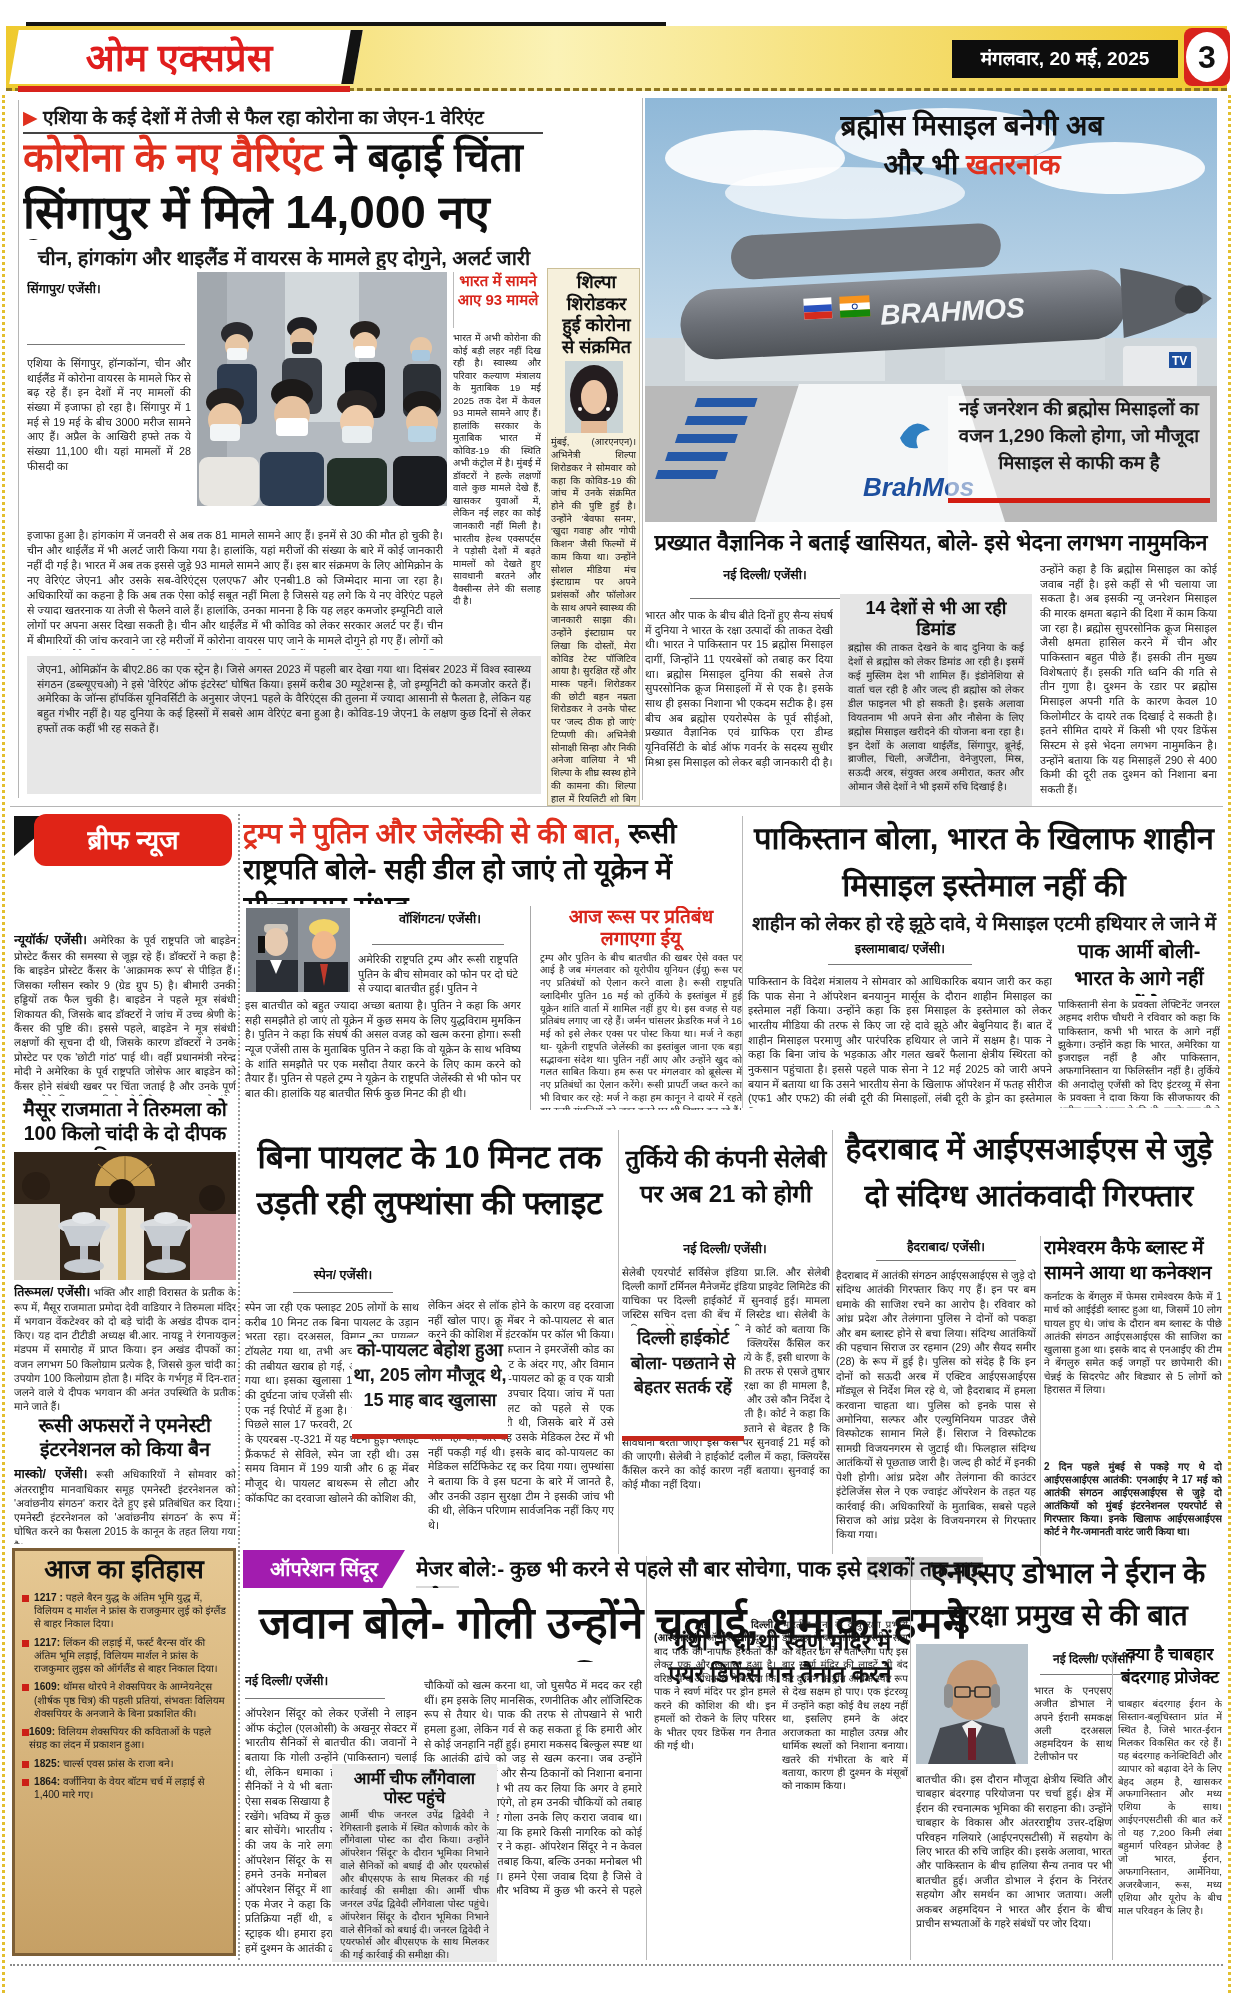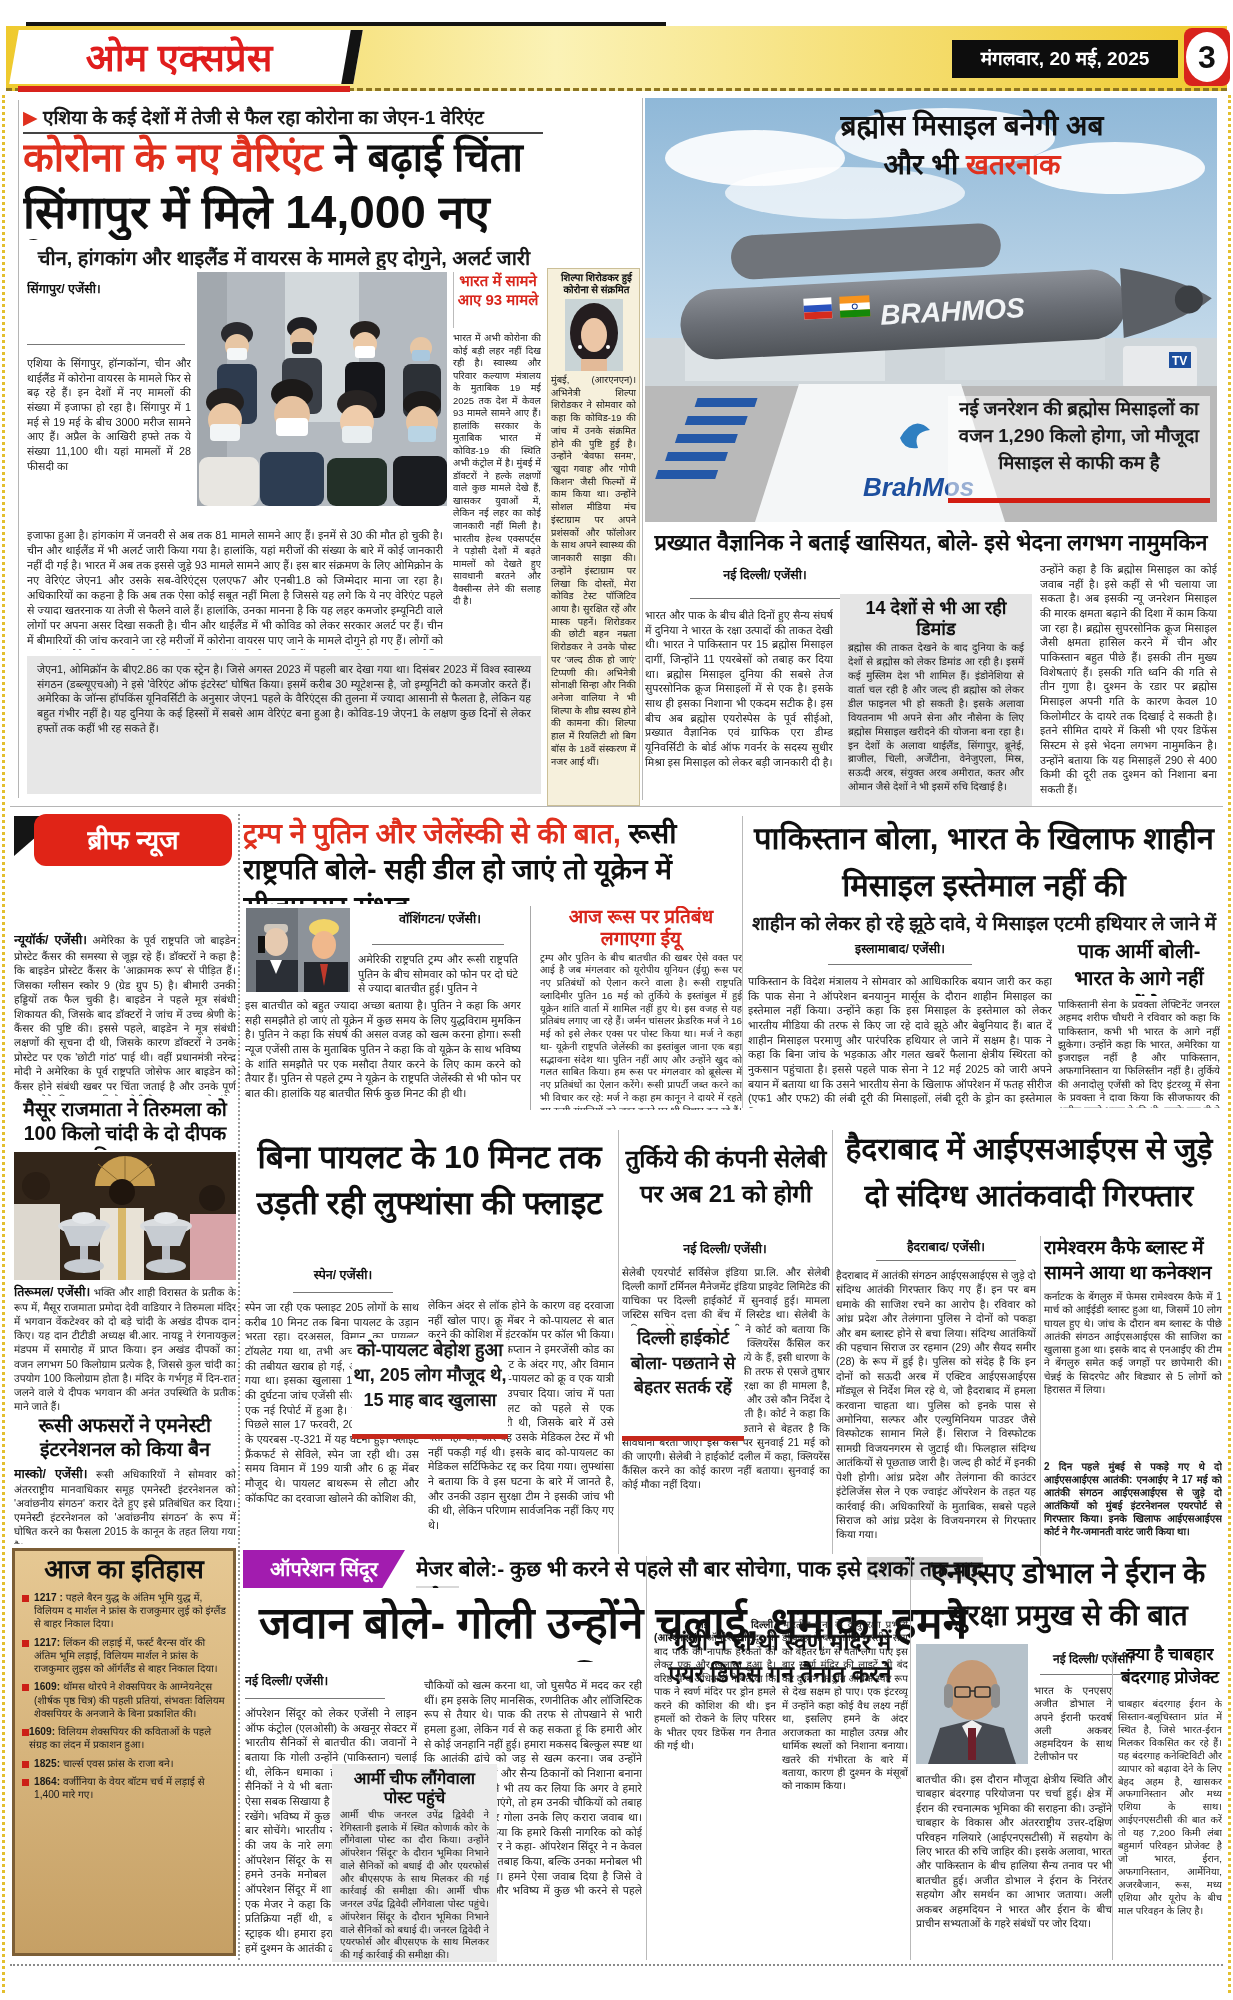--- a/index.html
+++ b/index.html
@@ -94,21 +94,21 @@
     <div class="c bt" style="left:434px;top:232px;width:88px;height:312px;font-size:9.5px;line-height:1.32;">भारत में अभी कोरोना की कोई बड़ी लहर नहीं दिख रही है। स्वास्थ्य और परिवार कल्याण मंत्रालय के मुताबिक 19 मई 2025 तक देश में केवल 93 मामले सामने आए हैं। हालांकि सरकार के मुताबिक भारत में कोविड-19 की स्थिति अभी कंट्रोल में है। मुंबई में डॉक्टरों ने हल्के लक्षणों वाले कुछ मामले देखे हैं, खासकर युवाओं में, लेकिन नई लहर का कोई जानकारी नहीं मिली है। भारतीय हेल्थ एक्सपर्ट्स ने पड़ोसी देशों में बढ़ते मामलों को देखते हुए सावधानी बरतने और वैक्सीन्स लेने की सलाह दी है।</div>
     <div class="c bt" style="left:8px;top:428px;width:416px;height:122px;font-size:11px;">
       <span>इजाफा हुआ है। हांगकांग में जनवरी से अब तक 81 मामले सामने आए हैं। इनमें से 30 की मौत हो चुकी है।</span> <span>चीन और थाईलैंड में भी अलर्ट जारी किया गया है। हालांकि, यहां मरीजों की संख्या के बारे में कोई जानकारी नहीं दी गई है। भारत में अब तक इससे जुड़े 93 मामले सामने आए हैं। इस बार संक्रमण के लिए ओमिक्रोन के नए वेरिएंट जेएन1 और उसके सब-वेरिएंट्स एलएफ7 और एनबी1.8 को जिम्मेदार माना जा रहा है। अधिकारियों का कहना है कि अब तक ऐसा कोई सबूत नहीं मिला है जिससे यह लगे कि ये नए वेरिएंट पहले से ज्यादा खतरनाक या तेजी से फैलने वाले हैं। हालांकि, उनका मानना है कि यह लहर कमजोर इम्यूनिटी वाले लोगों पर अपना असर दिखा सकती है। चीन और थाईलैंड में भी कोविड को लेकर सरकार अलर्ट पर हैं। चीन में बीमारियों की जांच करवाने जा रहे मरीजों में कोरोना वायरस पाए जाने के मामले दोगुने हो गए हैं। लोगों को बूस्टर शॉट लेने की सलाह दी गई है। चाइनीज सेंटर फॉर डिजीज एंड प्रिवेंशन के आंकड़ों के मुताबिक, कोविड की लहर जल्द ही तेज हो सकती है। वहीं, थाइलैंड में दो अलग-अलग इलाकों में तेजी से कोविड केस बढ़ने का मामले आए हैं।</span>
     </div>
     <div class="c box-gray" style="left:8px;top:556px;width:514px;height:138px;padding:4px 10px;box-sizing:border-box;">
       <div class="bt" style="font-size:10.8px;margin-top:2px;">जेएन1, ओमिक्रॉन के बीए2.86 का एक स्ट्रेन है। जिसे अगस्त 2023 में पहली बार देखा गया था। दिसंबर 2023 में विश्व स्वास्थ्य संगठन (डब्ल्यूएचओ) ने इसे 'वेरिएंट ऑफ इंटरेस्ट' घोषित किया। इसमें करीब 30 म्यूटेशन्स है, जो इम्यूनिटी को कमजोर करते हैं। अमेरिका के जॉन्स हॉपकिंस यूनिवर्सिटी के अनुसार जेएन1 पहले के वैरिएंट्स की तुलना में ज्यादा आसानी से फैलता है, लेकिन यह बहुत गंभीर नहीं है। यह दुनिया के कई हिस्सों में सबसे आम वेरिएंट बना हुआ है। कोविड-19 जेएन1 के लक्षण कुछ दिनों से लेकर हफ्तों तक कहीं भी रह सकते हैं।</div>
     </div>
   </div>
 
   <div class="c" style="left:547px;top:268px;width:93px;height:538px;background:#f6f0dc;border:1px solid #cbbf97;box-sizing:border-box;padding:3px;">
-    <div class="ctr hd" style="font-size:10px;line-height:1.2;margin-left:6px;">शिल्पा शिरोडकर हुई कोरोना से संक्रमित</div>
+    <div class="ctr hd" style="font-size:18px;line-height:1.2;margin-left:6px;">शिल्पा शिरोडकर हुई कोरोना से संक्रमित</div>
     <div class="photo" style="width:58px;height:72px;margin:3px auto;">
       <svg viewBox="0 0 58 72" preserveAspectRatio="none">
         <rect width="58" height="72" fill="#c9d4d6"></rect>
         <ellipse cx="29" cy="34" rx="24" ry="30" fill="#241d1f"></ellipse>
         <ellipse cx="29" cy="36" rx="13" ry="17" fill="#ecc6a6"></ellipse>
         <rect x="16" y="60" width="26" height="12" fill="#e3ba98"></rect>
         <circle cx="15" cy="48" r="2" fill="#fff"></circle>
           <circle cx="43" cy="48" r="2" fill="#fff"></circle>
       </svg>
     </div>
@@ -346,21 +346,21 @@
       <rect x="39" y="43" width="15" height="10" rx="2" fill="none" stroke="#2a2a2a" stroke-width="1.5"></rect>
         <rect x="59" y="43" width="15" height="10" rx="2" fill="none" stroke="#2a2a2a" stroke-width="1.5"></rect>
         <line x1="54" y1="47" x2="59" y2="47" stroke="#2a2a2a" stroke-width="1.5"></line>
       <path d="M12 120 L24 84 L56 76 L88 84 L100 120 Z" fill="#474b52"></path>
       <polygon points="46,82 56,76 66,82 56,102" fill="#f0f0f0"></polygon>
       <rect x="52" y="84" width="8" height="32" fill="#6e1f2a"></rect>
     </svg>
   </div>
   <div class="c dl ctr" style="left:1032px;top:1650px;width:122px;height:16px;font-size:12px;">नई दिल्ली/ एजेंसी।</div>
   <div class="c rule" style="left:1040px;top:1674px;width:100px;height:0;"></div>
-  <div class="c bt" style="left:1034px;top:1684px;width:78px;height:82px;font-size:10.2px;line-height:1.3;">भारत के एनएसए अजीत डोभाल ने अपने ईरानी फरवर्ष अली अकबर अहमदियन के साथ टेलीफोन पर</div>
+  <div class="c bt" style="left:1034px;top:1684px;width:78px;height:82px;font-size:10.2px;line-height:1.3;">भारत के एनएसए अजीत डोभाल ने अपने ईरानी समकक्ष अली दरअसल अहमदियन के साथ टेलीफोन पर</div>
   <div class="c bt" style="left:916px;top:1772px;width:196px;height:190px;font-size:10.6px;">बातचीत की। इस दौरान मौजूदा क्षेत्रीय स्थिति और चाबहार बंदरगाह परियोजना पर चर्चा हुई। क्षेत्र में ईरान की रचनात्मक भूमिका की सराहना की। उन्होंने चाबहार के विकास और अंतरराष्ट्रीय उत्तर-दक्षिण परिवहन गलियारे (आईएनएसटीसी) में सहयोग के लिए भारत की रुचि जाहिर की। इसके अलावा, भारत और पाकिस्तान के बीच हालिया सैन्य तनाव पर भी बातचीत हुई। अजीत डोभाल ने ईरान के निरंतर सहयोग और समर्थन का आभार जताया। अली अकबर अहमदियन ने भारत और ईरान के बीच प्राचीन सभ्यताओं के गहरे संबंधों पर जोर दिया।</div>
   <div class="c vline" style="left:1112px;top:1650px;height:310px;"></div>
   <div class="c ctr hd" style="left:1118px;top:1644px;width:104px;height:50px;font-size:17px;line-height:1.35;">क्या है चाबहार बंदरगाह प्रोजेक्ट</div>
   <div class="c bt" style="left:1118px;top:1698px;width:104px;height:264px;font-size:9.8px;line-height:1.32;">चाबहार बंदरगाह ईरान के सिस्तान-बलूचिस्तान प्रांत में स्थित है, जिसे भारत-ईरान मिलकर विकसित कर रहे हैं। यह बंदरगाह कनेक्टिविटी और व्यापार को बढ़ावा देने के लिए बेहद अहम है, खासकर अफगानिस्तान और मध्य एशिया के साथ। आईएनएसटीसी की बात करें तो यह 7,200 किमी लंबा बहुमार्ग परिवहन प्रोजेक्ट है जो भारत, ईरान, अफगानिस्तान, आर्मेनिया, अजरबैजान, रूस, मध्य एशिया और यूरोप के बीच माल परिवहन के लिए है।</div>
 
   <div class="c" style="left:10px;top:1964px;width:1213px;height:0;border-top:2px dotted #8a8a8a;"></div>
 
 </div>
 
 </body></html>

